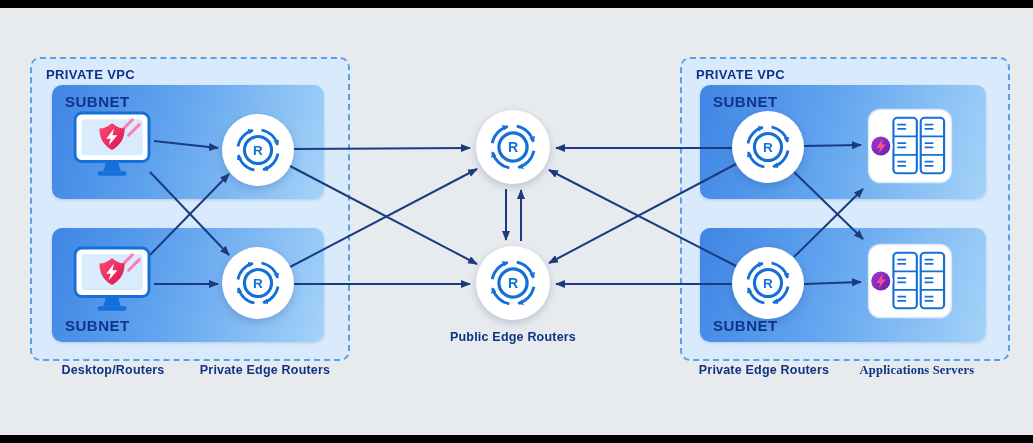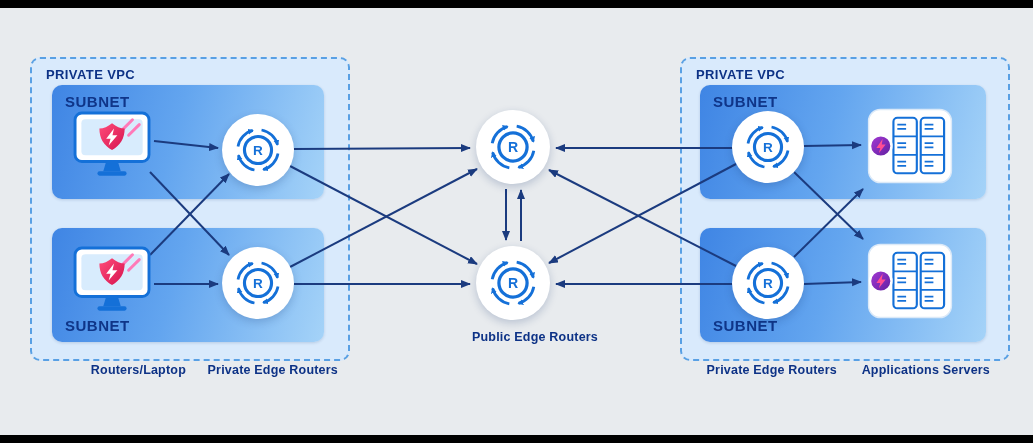--- a/index.html
+++ b/index.html
@@ -21,21 +21,21 @@
   .subnet-label.bottom{left:13px;bottom:8px;}
 
   .arrows{position:absolute;left:0;top:0;z-index:3;pointer-events:none;}
 
   .node{position:absolute;z-index:4;display:flex;align-items:center;justify-content:center;}
   .circle-node{position:absolute;z-index:4;background:#fff;border-radius:50%;
                display:flex;align-items:center;justify-content:center;
                box-shadow:0 3px 8px rgba(20,50,110,.22);}
 
   .caption{position:absolute;z-index:5;font-size:12.5px;font-weight:bold;color:#0d3286;
-           text-align:right;letter-spacing:.2px;}
+           text-align:center;letter-spacing:.2px;}
 </style>
 </head>
 <body>
 
 <div class="canvas">
 
   <svg width="0" height="0" style="position:absolute" aria-hidden="true">
     <defs>
       <linearGradient id="gradRed" x1="0" y1="0" x2="1" y2="1">
         <stop offset="0" stop-color="#ff4d7a"></stop>
@@ -212,19 +212,19 @@
     <svg width="88" height="76" viewBox="0 0 88 78">
         <use href="#sym-server"></use>
       </svg>
   </div>
   <div class="node" style="left:866px;top:243px;width:88px;height:76px;">
     <svg width="88" height="76" viewBox="0 0 88 78">
         <use href="#sym-server"></use>
       </svg>
   </div>
 
-  <div class="caption" style="left:40px;top:363px;width:146px;">Routers/Laptop</div>
+  <div class="caption" style="left:40px;top:363px;width:146px;">Desktop/Routers</div>
   <div class="caption" style="left:192px;top:363px;width:146px;">Private Edge Routers</div>
   <div class="caption" style="left:428px;top:330px;width:170px;">Public Edge Routers</div>
   <div class="caption" style="left:691px;top:363px;width:146px;">Private Edge Routers</div>
-  <div class="caption" style="left:844px;top:363px;width:146px;">Applications Servers</div>
+  <div class="caption" style="left:844px;top:363px;width:146px;font-family:Liberation Serif, serif;">Applications Servers</div>
 
 </div>
 
 </body></html>

